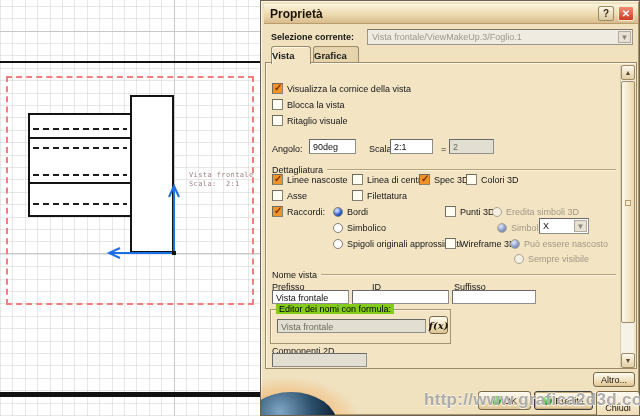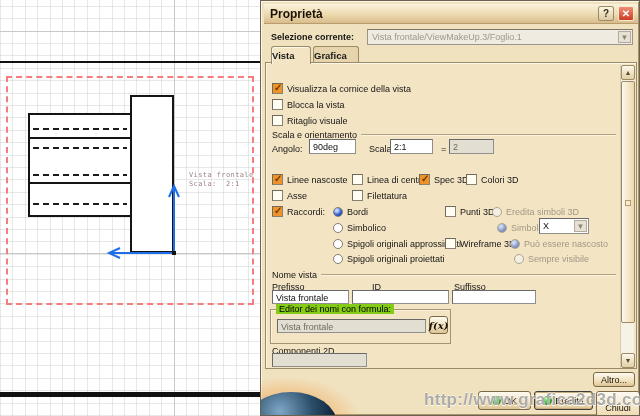--- a/index.html
+++ b/index.html
@@ -171,37 +171,37 @@
     </div>
     <div class="abs row" style="left:6px; top:35px">
       <span class="cb"></span>
       <span>Blocca la vista</span>
     </div>
     <div class="abs row" style="left:6px; top:51px">
       <span class="cb"></span>
       <span>Ritaglio visuale</span>
     </div>
 
-    <div class="abs group-title" style="top:67px">
-      <span>Scala e orientamento</span>
-        <span class="rule"></span>
-    </div>
     <div class="abs row" style="left:6px; top:79px">
       <span>Angolo:</span>
       </div>
     <div class="abs field" style="left:43px; top:76px; width:47px; height:15px">90deg</div>
     <div class="abs row" style="left:103px; top:79px">
       <span>Scala:</span>
       </div>
     <div class="abs field" style="left:124px; top:76px; width:43px; height:15px">2:1</div>
     <div class="abs row" style="left:175px; top:79px">
       <span>=</span>
       </div>
     <div class="abs field gray" style="left:183px; top:76px; width:45px; height:15px">2</div>
 
+    <div class="abs group-title" style="top:102px">
+      <span>Dettagliatura</span>
+        <span class="rule"></span>
+    </div>
     <div class="abs row" style="left:6px; top:110px">
       <span class="cb checked"></span>
       <span>Linee nascoste</span>
     </div>
     <div class="abs row" style="left:86px; top:110px">
       <span class="cb"></span>
       <span>Linea di centro</span>
     </div>
     <div class="abs row" style="left:153px; top:110px">
       <span class="cb checked"></span>
@@ -251,24 +251,20 @@
       <span class="radio"></span>
       <span>Spigoli originali approssimati</span>
     </div>
     <div class="abs row" style="left:179px; top:174px">
       <span class="cb"></span>
       <span>Wireframe 3D</span>
     </div>
     <div class="abs row" style="left:244px; top:174px">
       <span class="radio dis sel"></span>
       <span class="dis-label">Può essere nascosto</span>
-    </div>
-    <div class="abs row" style="left:67px; top:189px">
-      <span class="radio"></span>
-      <span>Spigoli originali proiettati</span>
     </div>
     <div class="abs row" style="left:248px; top:189px">
       <span class="radio dis"></span>
       <span class="dis-label">Sempre visibile</span>
     </div>
 
     <div class="abs group-title" style="top:207px">
       <span>Nome vista</span>
         <span class="rule"></span>
     </div>

